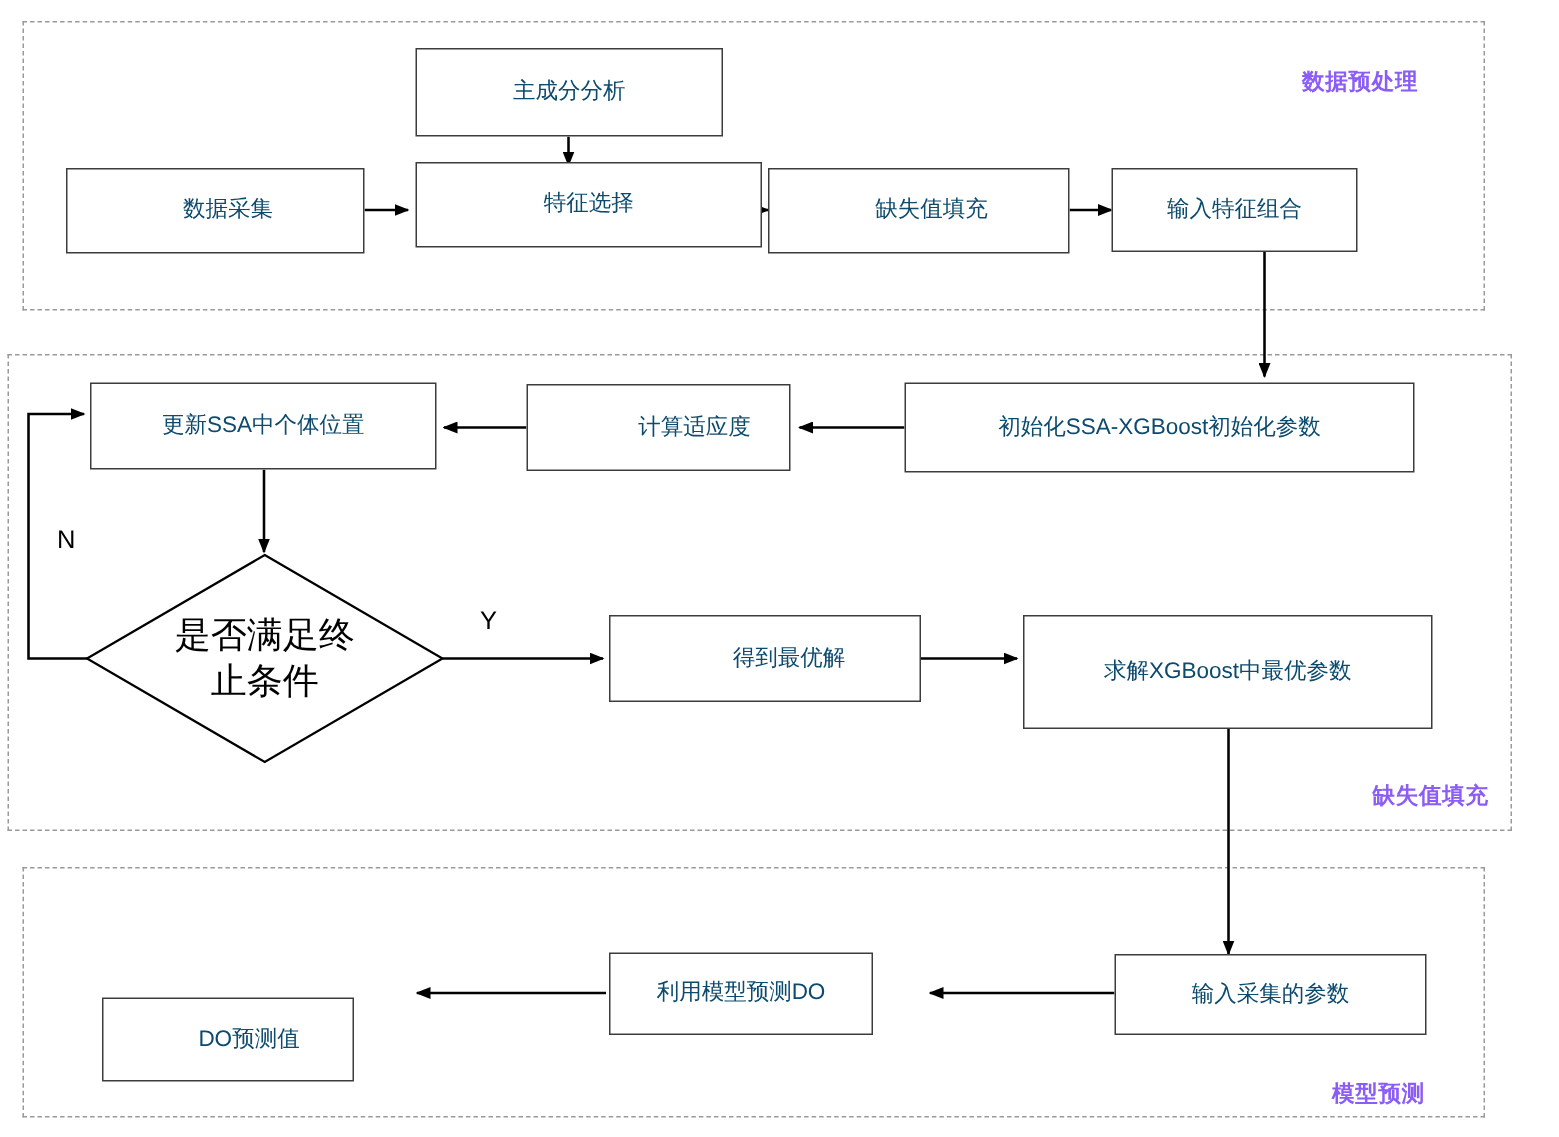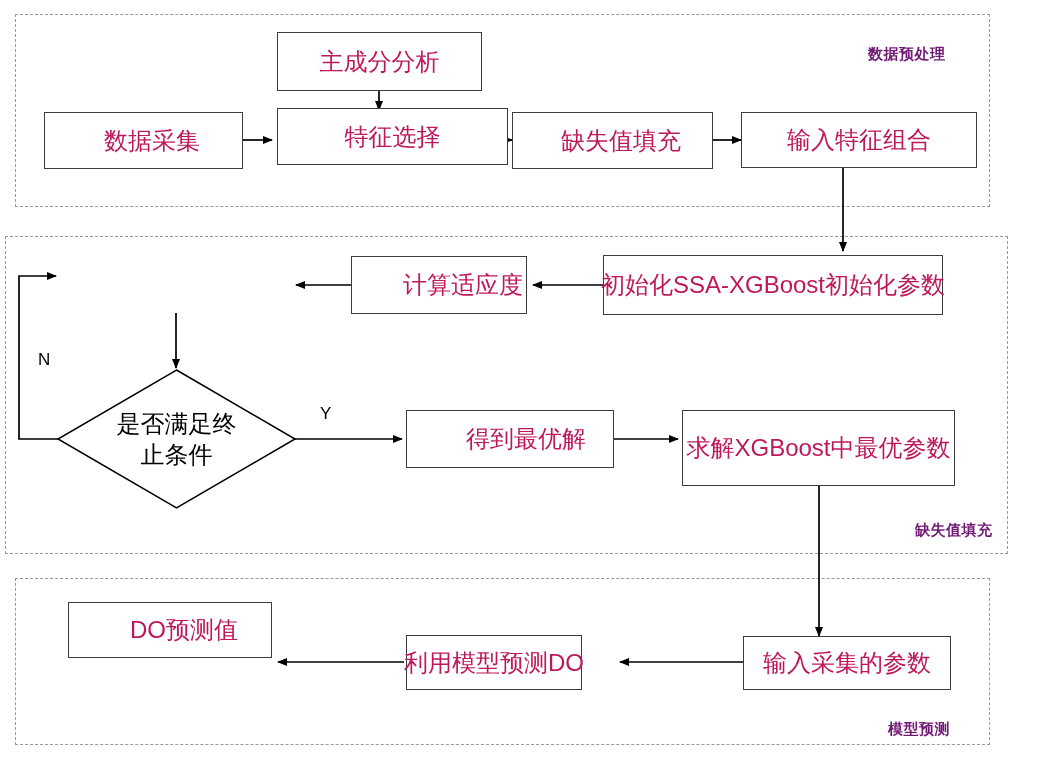--- a/index.html
+++ b/index.html
@@ -21,36 +21,36 @@
   .group-box {
     position: absolute;
     border: 1px dashed #9a9a9a;
     box-sizing: border-box;
     background: transparent;
   }
   .group-label {
     position: absolute;
     font-size: 15px;
     font-weight: bold;
-    color: #701a75;
+    color: #8b5cf6;
     white-space: nowrap;
     letter-spacing: 0.5px;
   }
   .node {
     position: absolute;
     box-sizing: border-box;
     border: 1.6px solid #3c3c3c;
     background: #ffffff;
     display: flex;
     align-items: center;
     justify-content: center;
     text-align: center;
-    font-size: 24px;
+    font-size: 15px;
     line-height: 1.25;
-    color: #be185d;
+    color: #0c4a6e;
     white-space: nowrap;
   }
   .diamond-wrap {
     position: absolute;
   }
   .diamond-wrap svg {
     position: absolute;
     left: 0;
     top: 0;
     overflow: visible;
@@ -136,41 +136,42 @@
   </svg>
 
   <div class="node" style="left:277px; top:32px; width:205px; height:59px;">主成分分析</div>
 
   <div class="node" style="left:44px; top:112px; width:199px; height:57px;padding-left:17px;">数据采集</div>
 
   <div class="node" style="left:277px; top:108px; width:231px; height:57px;">特征选择</div>
 
   <div class="node" style="left:512px; top:112px; width:201px; height:57px;padding-left:17px;">缺失值填充</div>
 
-  <div class="node" style="left:741px; top:112px; width:236px; height:56px;">输入特征组合</div>
+  <div class="node" style="left:741px; top:112px; width:164px; height:56px;">输入特征组合</div>
 
   <div class="node" style="left:603px; top:255px; width:340px; height:60px;">初始化SSA-XGBoost初始化参数</div>
 
   <div class="node" style="left:351px; top:256px; width:176px; height:58px;padding-left:48px;">计算适应度</div>
 
+  <div class="node" style="left:60px; top:255px; width:231px; height:58px;">更新SSA中个体位置</div>
 
   <div class="diamond-wrap" style="left:58px; top:370px; width:237px; height:138px;">
     <svg width="237" height="138" viewBox="0 0 237 138" xmlns="http://www.w3.org/2000/svg">
       <polygon points="118.5,0 237,69 118.5,138 0,69" fill="#ffffff" stroke="#000000" stroke-width="1.5"></polygon>
     </svg>
     <div class="diamond-text">是否满足终
 止条件</div>
   </div>
 
   <div class="node" style="left:406px; top:410px; width:208px; height:58px;padding-left:32px;">得到最优解</div>
 
   <div class="node" style="left:682px; top:410px; width:273px; height:76px;">求解XGBoost中最优参数</div>
 
   <div class="node" style="left:743px; top:636px; width:208px; height:54px;">输入采集的参数</div>
 
   <div class="node" style="left:406px; top:635px; width:176px; height:55px;">利用模型预测DO</div>
 
-  <div class="node" style="left:68px; top:602px; width:204px; height:56px;padding-left:28px;">DO预测值</div>
+  <div class="node" style="left:68px; top:665px; width:168px; height:56px;padding-left:28px;">DO预测值</div>
 
   <div class="edge-label" style="left:38px; top:350px;">N</div>
   <div class="edge-label" style="left:320px; top:404px;">Y</div>
 
 </div>
 
 </body></html>

